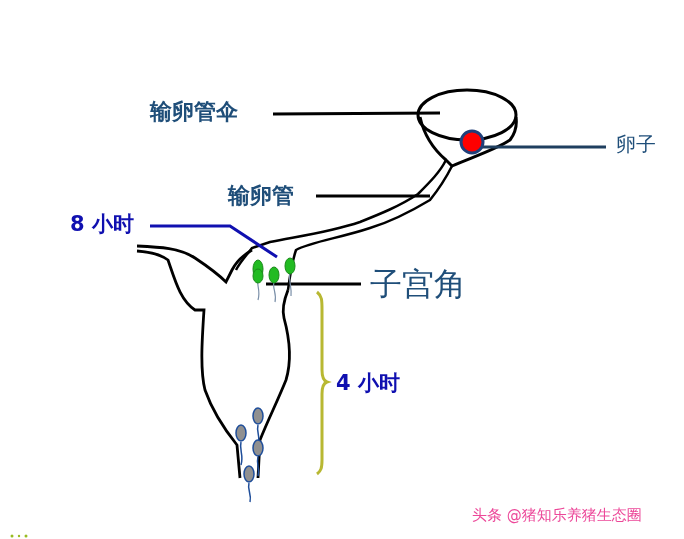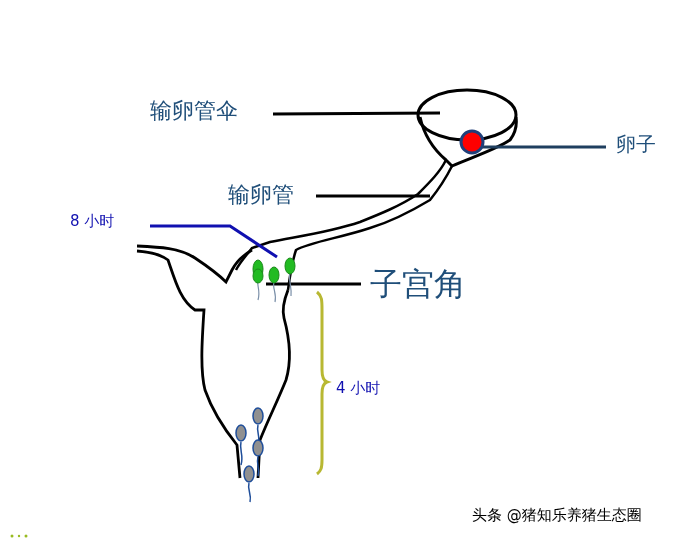--- a/index.html
+++ b/index.html
@@ -1,21 +1,21 @@
 <!DOCTYPE html>
 <html><head>
   <meta charset="utf-8">
   <style>
     html, body { margin:0; padding:0; background:#ffffff; }
     body { width:684px; height:539px; position:relative; overflow:hidden; font-family:"DejaVu Sans", sans-serif; }
     svg { position:absolute; left:0; top:0; }
-    .lbl { position:absolute; white-space:nowrap; font-weight:normal; line-height:1; }
+    .lbl { position:absolute; white-space:nowrap; font-weight:bold; line-height:1; }
     .lbl-dark { color:#1f4e79; font-size:22px; font-family:"DejaVu Serif", serif; }
-    .lbl-blue { color:#1010b0; font-size:15px; }
-    .watermark { position:absolute; left:472px; top:506px; font-size:15px; color:#000000; font-family:"DejaVu Sans", sans-serif; white-space:nowrap; }
+    .lbl-blue { color:#1010b0; font-size:21px; }
+    .watermark { position:absolute; left:472px; top:506px; font-size:15px; color:#ec4899; font-family:"DejaVu Sans", sans-serif; white-space:nowrap; }
   </style>
 </head>
 <body>
 
 <svg width="684" height="539" viewBox="0 0 684 539">
 
   <g fill="none" stroke="#000" stroke-width="3">
     <ellipse cx="467" cy="115" rx="49" ry="25" fill="#fff"></ellipse>
     <path d="M420,117 C424,135 432,148 446,160 L452,166 C470,158 495,150 510,140 C516,132 517,124 516,117"></path>
   </g>
@@ -71,14 +71,14 @@
       <circle cx="19" cy="536" r="1.2"></circle>
       <circle cx="26" cy="536" r="1.5"></circle>
   </g>
 </svg>
 
 <div class="lbl lbl-dark" style="left:150px;top:100px;">输卵管伞</div>
 <div class="lbl lbl-dark" style="left:228px;top:184px;text-align:center;">输卵管</div>
 <div class="lbl lbl-dark" style="left:616px;top:134px;font-weight:normal;font-size:20px;">卵子</div>
 <div class="lbl lbl-dark" style="left:370px;top:268px;font-weight:normal;font-size:32px;">子宫角</div>
 <div class="lbl lbl-blue" style="left:70px;top:214px;">8 小时</div>
-<div class="lbl lbl-blue" style="left:336px;top:373px;margin-top:8px;">4 小时</div>
+<div class="lbl lbl-blue" style="left:336px;top:373px;">4 小时</div>
 <div class="watermark">头条 @猪知乐养猪生态圈</div>
 
 </body></html>

